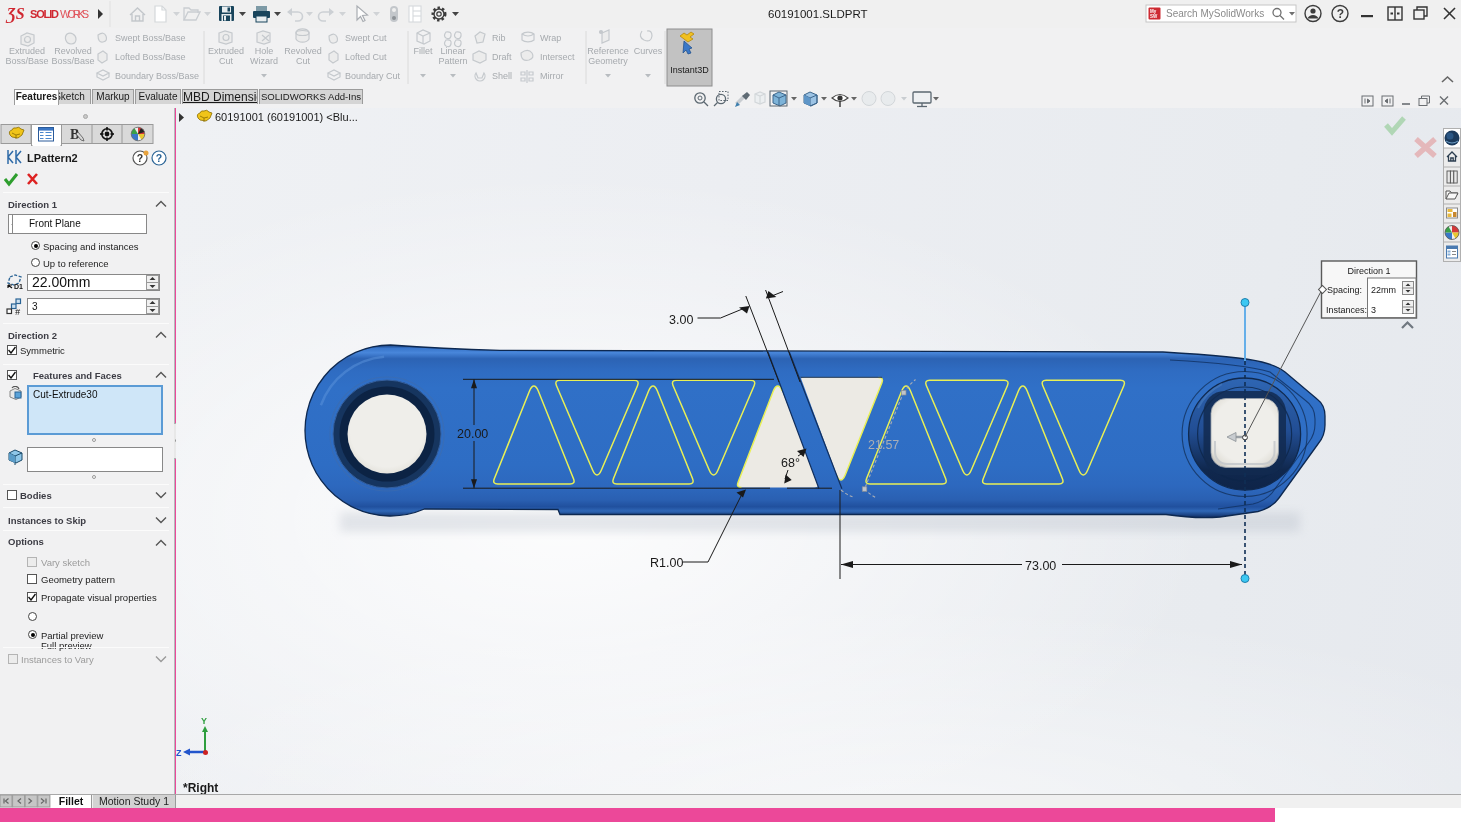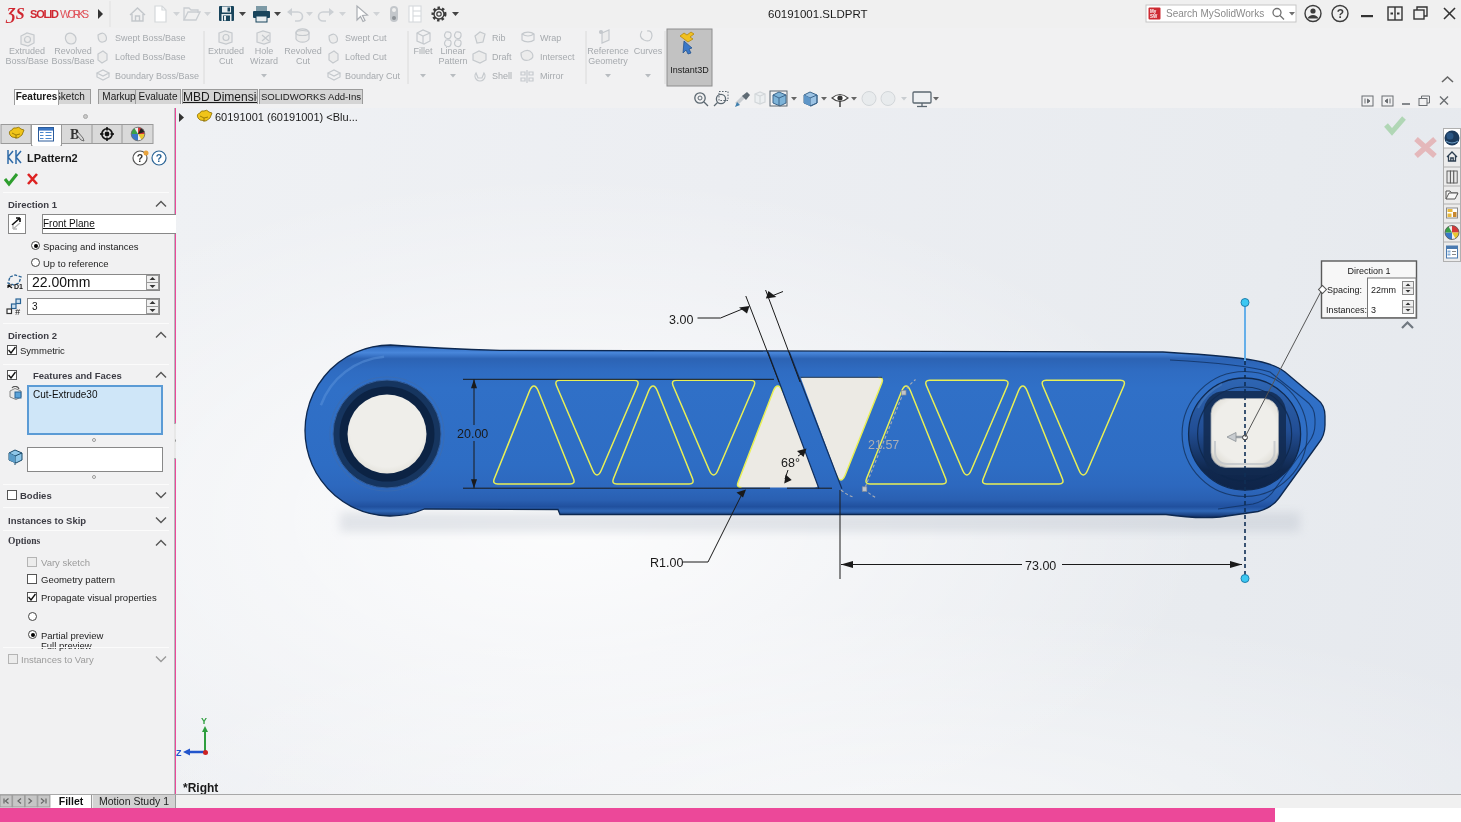--- a/index.html
+++ b/index.html
@@ -264,21 +264,21 @@
     <g>
       <path d="M680 8 l4-3 l3 2 l4-3 l3 2 l-4 3 l3 2 l-5 3 z" fill="#f0c020" stroke="#b08000" stroke-width="0.7"></path>
       <path d="M684 13 l8 7 l-3 1 l2 4 l-3 1 l-2-4 l-3 3 z" fill="#3a78c8" stroke="#1a4a88" stroke-width="0.7"></path>
     </g>
     <text x="689.5" y="45" font-size="9" fill="#1a1a1a" text-anchor="middle">Instant3D</text>
     <path d="M1442 54 l5.5-5 l5.5 5" stroke="#666" stroke-width="1.6" fill="none"></path>
   </svg>
   </div>
   <div id="tabrow" class="abs">
     <div class="tab" style="left:48px;width:43px;">Sketch</div>
-    <div class="tab" style="left:92px;width:42px;margin-left:6px;">Markup</div>
+    <div class="tab" style="left:92px;width:42px;">Markup</div>
     <div class="tab" style="left:135px;width:46px;">Evaluate</div>
     <div class="tab" style="left:182px;width:76px;font-size:12px;text-decoration:underline;">MBD Dimensions</div>
     <div class="tab" style="left:259px;width:104px;font-size:9.6px;">SOLIDWORKS Add-Ins</div>
     <div class="tab active" style="left:14px;width:45px;">Features</div>
     <svg width="1461" height="19" style="position:absolute;left:0;top:0">
 
       <g stroke="#5b6770" fill="none" stroke-width="1.3">
         <circle cx="700" cy="9" r="5.2"></circle>
           <line x1="704" y1="13" x2="708" y2="17"></line>
         <circle cx="700" cy="9" r="2" stroke-width="1"></circle>
@@ -417,21 +417,21 @@
 
     <div class="sec-h" style="top:95px;">Direction 1</div>
     <svg class="abs" style="left:155px;top:96px" width="12" height="8">
         <path d="M1 6.5 l5-5 l5 5" stroke="#555" fill="none" stroke-width="1.4"></path>
       </svg>
     <div class="field" style="left:8px;top:110px;width:18px;height:20px;"></div>
     <svg class="abs" style="left:10px;top:112px" width="15" height="16">
         <path d="M2 9 l8-7 M10 2 h-4 M10 2 v4" stroke="#111" stroke-width="1.6" fill="none"></path>
         <path d="M10 7 l-7 6 M3 13 h4 M3 13 v-4" stroke="#b8b8b8" stroke-width="1.4" fill="none"></path>
       </svg>
-    <div class="field" style="left:42px;top:110px;width:135px;height:20px;font-size:10px;color:#111;line-height:18px;padding-left:0;text-decoration:underline;">Front Plane</div>
+    <div class="field" style="left:12px;top:110px;width:135px;height:20px;font-size:10px;color:#111;line-height:18px;padding-left:16px;">Front Plane</div>
     <div class="radio sel" style="left:31px;top:137px;"></div>
     <div class="lab" style="left:43px;top:137px;">Spacing and instances</div>
     <div class="radio" style="left:31px;top:154px;"></div>
     <div class="lab" style="left:43px;top:154px;">Up to reference</div>
 
     <svg class="abs" style="left:7px;top:170px" width="17" height="17">
       <path d="M3 3 l5-2 l6 2 l-2 6 l-5 2 l-6-2 z" fill="none" stroke="#2a6496" stroke-width="1.3" stroke-dasharray="3 1.6"></path>
       <path d="M1 11 l4 3 M1 11 h4 M1 11 v3" stroke="#111" stroke-width="1.2" fill="none"></path>
       <text x="7" y="15" font-size="7" font-weight="bold" fill="#111">D1</text>
     </svg>
@@ -499,21 +499,21 @@
         <path d="M1 1.5 l5 5 l5-5" stroke="#555" fill="none" stroke-width="1.4"></path>
       </svg>
     <div class="sepline" style="top:403px;"></div>
 
     <div class="sec-h" style="top:411px;">Instances to Skip</div>
     <svg class="abs" style="left:155px;top:412px" width="12" height="8">
         <path d="M1 1.5 l5 5 l5-5" stroke="#555" fill="none" stroke-width="1.4"></path>
       </svg>
     <div class="sepline" style="top:426px;"></div>
 
-    <div class="sec-h" style="top:432px;font-family:Liberation Serif, serif;">Options</div>
+    <div class="sec-h" style="top:432px;">Options</div>
     <svg class="abs" style="left:155px;top:435px" width="12" height="8">
         <path d="M1 6.5 l5-5 l5 5" stroke="#555" fill="none" stroke-width="1.4"></path>
       </svg>
     <div class="cb" style="left:27px;top:453px;border-color:#b4b4b4;background:#ececec;"></div>
     <div class="lab" style="left:41px;top:453px;color:#9b9b9b;">Vary sketch</div>
     <div class="cb" style="left:27px;top:470px;"></div>
     <div class="lab" style="left:41px;top:470px;">Geometry pattern</div>
     <div class="cb" style="left:27px;top:488px;"><svg width="8" height="8">
           <path d="M0.5 4 l2.5 3 l4.5-6" stroke="#111" stroke-width="1.4" fill="none"></path>
         </svg></div>

